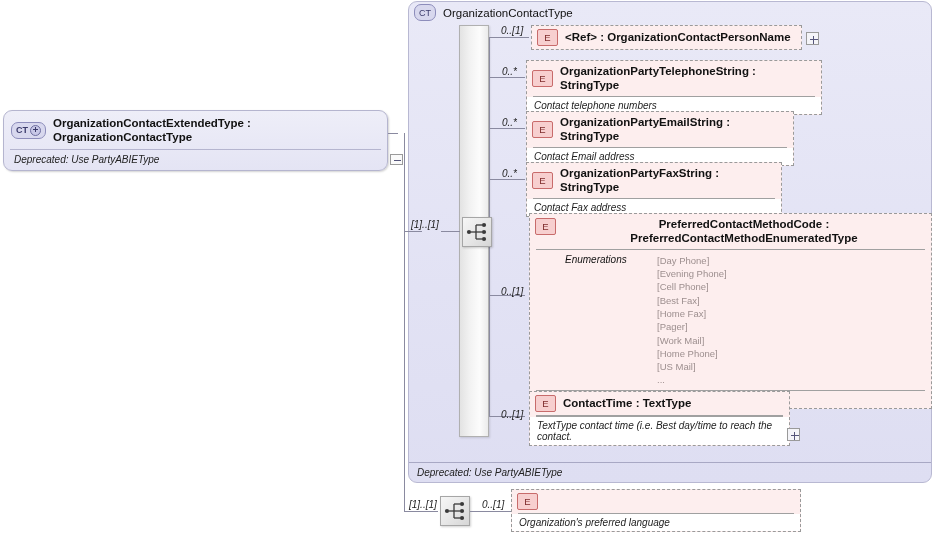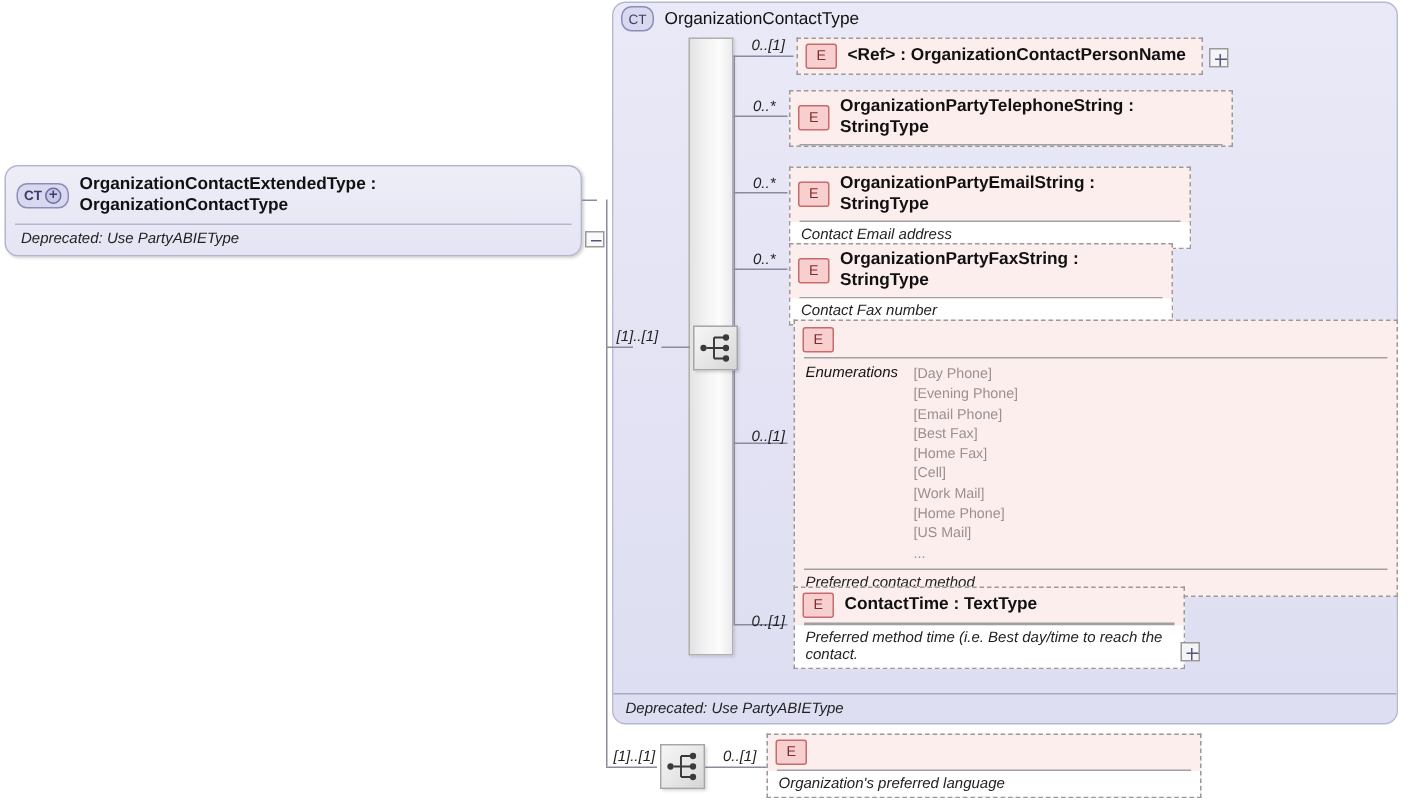--- a/index.html
+++ b/index.html
@@ -96,22 +96,22 @@
   .card-label{font-style:italic;font-size:10px;color:#222;}
 
   
   .seq{
     width:30px;height:30px;border:1px solid #a6a6a6;
     background:linear-gradient(135deg,#f6f6f6 0%,#e6e6e6 55%,#d6d6d6 100%);
     box-shadow:1px 1px 2px rgba(0,0,0,.18);
   }
 
   .enum-table{display:flex;padding:4px 6px 3px 7px;}
-  .enum-key{font-style:italic;font-size:10px;color:#111;width:72px;flex:0 0 72px;}
-  .enum-vals{font-size:9.5px;color:#9d8f8f;line-height:13.3px;}
+  .enum-key{font-style:italic;font-size:10px;color:#111;width:72px;flex:0 0 72px;margin-left:28px;}
+  .enum-vals{font-size:9.5px;color:#9d8f8f;line-height:13.3px;margin-left:20px;}
   .facet-row{display:flex;padding:3px 7px 3px 7px;font-size:10px;}
   .facet-key{font-style:italic;width:60px;flex:0 0 60px;color:#111;}
   .facet-val{color:#9d8f8f;}
 
   .collapse-box{
     width:13px;height:11px;border:1px solid #9a9a9a;background:#fafafa;position:relative;
   }
   .collapse-box:before{content:"";position:absolute;left:2.5px;top:4.5px;width:7px;height:1px;background:#55557a;}
 </style>
 </head>
@@ -164,76 +164,78 @@
 </div>
 <div class="abs expander" style="left:806px;top:32px;"></div>
 
 <div class="abs card-label" style="left:502px;top:66px;">0..*</div>
 <div class="abs node" style="left:526px;top:60px;width:296px;">
   <div class="node-title">
     <span class="badge">E</span>
     <span class="label">OrganizationPartyTelephoneString : StringType</span>
   </div>
   <div class="divider"></div>
+  <div class="node-doc">Contact telephone numbers</div>
 </div>
 
 <div class="abs card-label" style="left:502px;top:117px;">0..*</div>
 <div class="abs node" style="left:526px;top:111px;width:268px;">
   <div class="node-title">
     <span class="badge">E</span>
     <span class="label">OrganizationPartyEmailString : StringType</span>
   </div>
   <div class="divider"></div>
   <div class="node-doc">Contact Email address</div>
 </div>
 
 <div class="abs card-label" style="left:502px;top:168px;">0..*</div>
 <div class="abs node" style="left:526px;top:162px;width:256px;">
   <div class="node-title">
     <span class="badge">E</span>
     <span class="label">OrganizationPartyFaxString : StringType</span>
   </div>
   <div class="divider"></div>
-  <div class="node-doc">Contact Fax number</div>
+  <div class="node-doc">Contact Fax address</div>
 </div>
 
 <div class="abs card-label" style="left:501px;top:286px;">0..[1]</div>
 <div class="abs node" style="left:529px;top:213px;width:403px;">
   <div class="node-title" style="align-items:flex-start;">
     <span class="badge" style="margin-top:1px;">E</span>
+    <span class="label" style="text-align:center;flex:1;">PreferredContactMethodCode : PreferredContactMethodEnumeratedType</span>
   </div>
   <div class="divider"></div>
   <div class="enum-table">
     <div class="enum-key">Enumerations</div>
     <div class="enum-vals">
       <div>[Day Phone]</div>
       <div>[Evening Phone]</div>
-      <div>[Email Phone]</div>
+      <div>[Cell Phone]</div>
       <div>[Best Fax]</div>
       <div>[Home Fax]</div>
-      <div>[Cell]</div>
+      <div>[Pager]</div>
       <div>[Work Mail]</div>
       <div>[Home Phone]</div>
       <div>[US Mail]</div>
       <div>...</div>
     </div>
   </div>
   <div class="divider"></div>
   <div class="node-doc tinted">Preferred contact method</div>
 </div>
 
 <div class="abs card-label" style="left:501px;top:409px;">0..[1]</div>
 <div class="abs node" style="left:529px;top:391px;width:261px;">
   <div class="node-title">
     <span class="badge">E</span>
     <span class="label">ContactTime : TextType</span>
   </div>
   <div class="divider"></div>
   <div class="divider"></div>
-  <div class="node-doc">Preferred method time (i.e. Best day/time to reach the contact.</div>
+  <div class="node-doc">TextType contact time (i.e. Best day/time to reach the contact.</div>
 </div>
 <div class="abs expander" style="left:787px;top:415px;"></div>
 
 <div class="abs" id="left-card">
   <div class="node-title">
     <span class="ct-badge">
       <span>CT</span>
       <span class="plusglyph"></span>
     </span>
     <span class="label">OrganizationContactExtendedType : OrganizationContactType</span>

